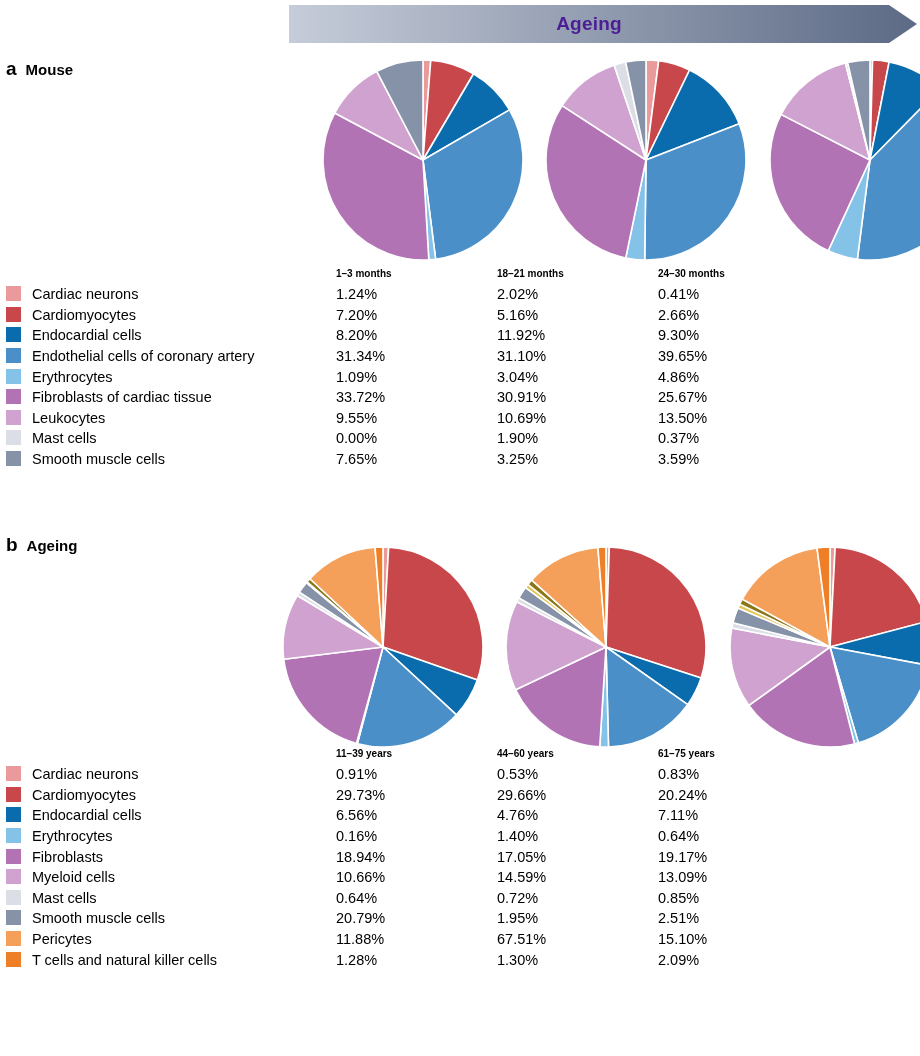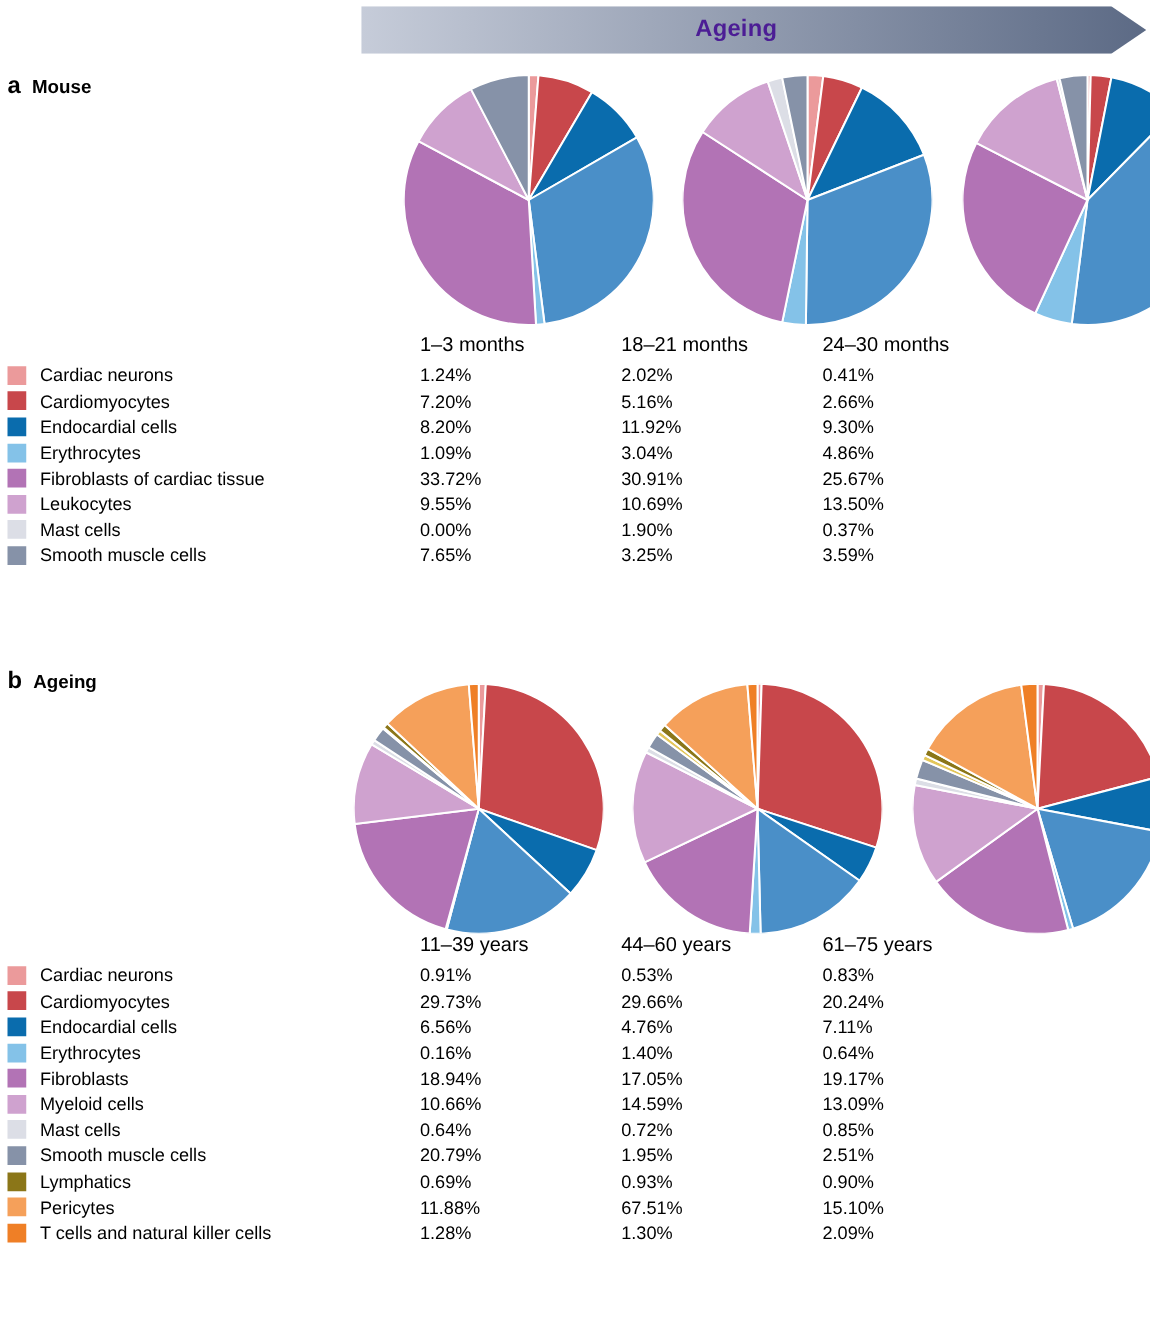--- a/index.html
+++ b/index.html
@@ -57,22 +57,22 @@
     font-size: 14.5px;
   }
   .legend-table td, .legend-table th {
     padding: 0;
     text-align: left;
     vertical-align: middle;
     font-weight: normal;
     white-space: nowrap;
   }
   .legend-table th {
-    font-weight: normal;
-    font-size: 16px;
+    font-weight: bold;
+    font-size: 10px;
     padding-bottom: 5px;
   }
   .col-swatch { width: 26px; }
   .col-name   { width: 304px; }
   .col-val    { width: 161px; }
   .row-h { height: 20.6px; }
   .swatch {
     display: inline-block;
     width: 15px; height: 15px;
     vertical-align: -2px;
@@ -165,20 +165,27 @@
         <td class="col-val">7.20%</td>
         <td class="col-val">5.16%</td>
         <td class="col-val">2.66%</td>
       </tr>
       <tr class="row-h">
         <td class="col-swatch"><span class="swatch" style="background: rgb(10, 108, 173);"></span></td>
         <td class="col-name cellname">Endocardial cells</td>
         <td class="col-val">8.20%</td>
         <td class="col-val">11.92%</td>
         <td class="col-val">9.30%</td>
+      </tr>
+      <tr class="row-h">
+        <td class="col-swatch"><span class="swatch" style="background: rgb(74, 143, 200);"></span></td>
+        <td class="col-name cellname">Endothelial cells of coronary artery</td>
+        <td class="col-val">31.34%</td>
+        <td class="col-val">31.10%</td>
+        <td class="col-val">39.65%</td>
       </tr>
       <tr class="row-h">
         <td class="col-swatch"><span class="swatch" style="background: rgb(132, 194, 232);"></span></td>
         <td class="col-name cellname">Erythrocytes</td>
         <td class="col-val">1.09%</td>
         <td class="col-val">3.04%</td>
         <td class="col-val">4.86%</td>
       </tr>
       <tr class="row-h">
         <td class="col-swatch"><span class="swatch" style="background: rgb(178, 115, 181);"></span></td>
@@ -331,27 +338,20 @@
         <td class="col-val">0.85%</td>
       </tr>
       <tr class="row-h">
         <td class="col-swatch"><span class="swatch" style="background: rgb(134, 146, 168);"></span></td>
         <td class="col-name cellname">Smooth muscle cells</td>
         <td class="col-val">20.79%</td>
         <td class="col-val">1.95%</td>
         <td class="col-val">2.51%</td>
       </tr>
       <tr class="row-h">
-        <td class="col-swatch"><span class="swatch" style="background: rgb(139, 118, 24);"></span></td>
-        <td class="col-name cellname">Lymphatics</td>
-        <td class="col-val">0.69%</td>
-        <td class="col-val">0.93%</td>
-        <td class="col-val">0.90%</td>
-      </tr>
-      <tr class="row-h">
         <td class="col-swatch"><span class="swatch" style="background: rgb(245, 160, 90);"></span></td>
         <td class="col-name cellname">Pericytes</td>
         <td class="col-val">11.88%</td>
         <td class="col-val">67.51%</td>
         <td class="col-val">15.10%</td>
       </tr>
       <tr class="row-h">
         <td class="col-swatch"><span class="swatch" style="background: rgb(239, 127, 38);"></span></td>
         <td class="col-name cellname">T cells and natural killer cells</td>
         <td class="col-val">1.28%</td>

